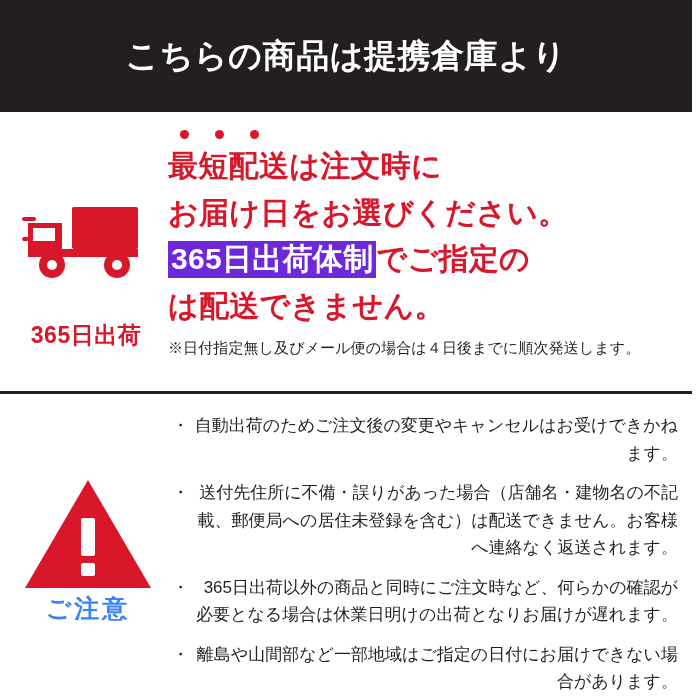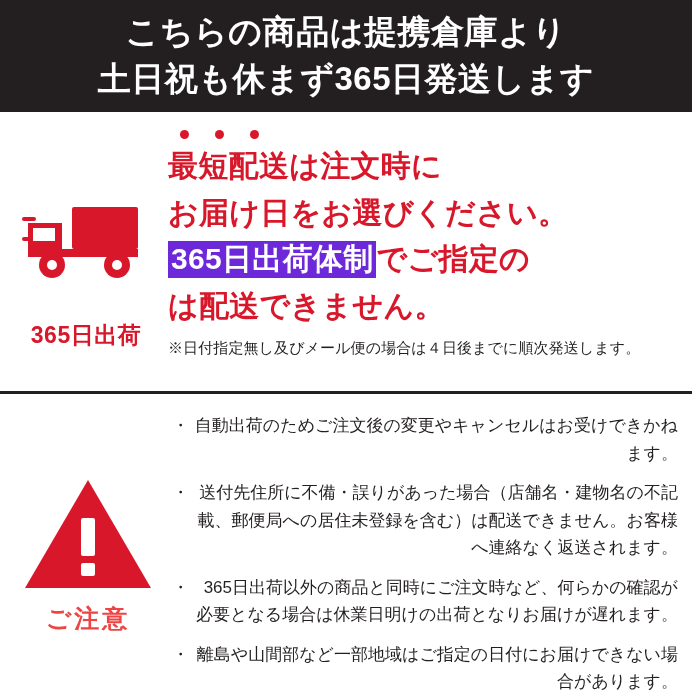--- a/index.html
+++ b/index.html
@@ -124,24 +124,23 @@
     align-items: center;
     justify-content: flex-start;
     padding-top: 68px;
     box-sizing: border-box;
   }
   .warn-icon {
     width: 132px;
     height: 116px;
   }
   .caution-caption {
-    color: #ef4444;
+    color: #3b82f6;
     font-size: 25px;
     font-weight: bold;
-    margin-top: 10px;
     letter-spacing: 3px;
     white-space: nowrap;
   }
   .list-col {
     flex: 1 1 auto;
     padding: 4px 4px 0 4px;
     box-sizing: border-box;
   }
   .list-item {
     display: flex;
@@ -161,21 +160,20 @@
     text-align: right;
   }
 </style>
 </head>
 <body>
 
 <div class="banner">
 
   <div class="header">
     <div class="header-line">こちらの商品は提携倉庫より</div>
-    <div class="header-line">土日祝も休まず365日発送します</div>
   </div>
 
   <div class="mid">
 
     <div class="truck-col">
       <svg class="truck-icon" viewBox="0 0 128 86" aria-hidden="true">
         <g fill="#d8172a">
 
           <rect x="50" y="10" width="66" height="42" rx="2"></rect>
 

